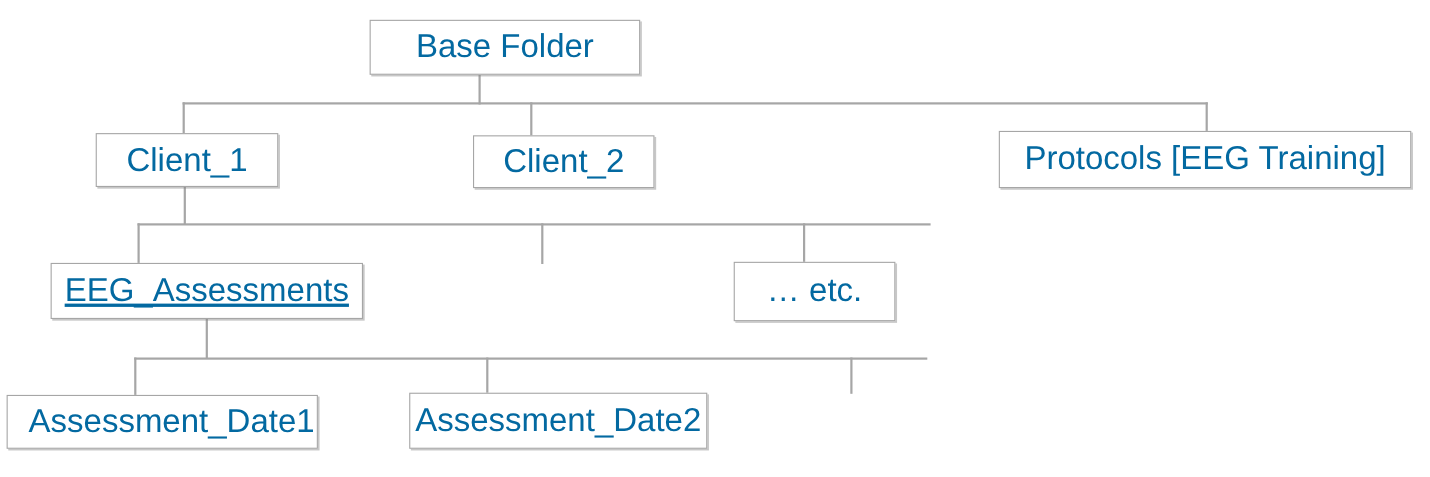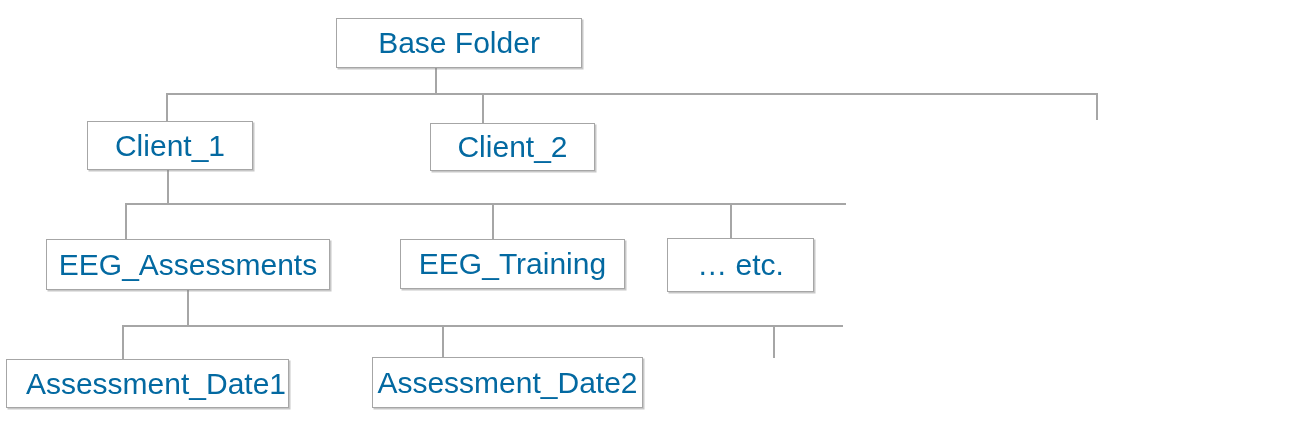--- a/index.html
+++ b/index.html
@@ -33,21 +33,21 @@
     position: absolute;
     background: #a6a6a6;
     z-index: 1;
   }
 
   
   #n-base-folder       { left: 336px; top: 18px;  width: 246px; height: 50px; }
   #n-client-1          { left: 87px;  top: 121px; width: 166px; height: 49px; }
   #n-client-2          { left: 408px; top: 123px; width: 165px; height: 48px; margin-left: 22px; }
   #n-protocols         { left: 908px; top: 119px; width: 375px; height: 52px; }
-  #n-eeg-assessments   { left: 46px;  top: 239px; width: 284px; height: 51px; }
+  #n-eeg-assessments   { left: 46px;  top: 239px; width: 284px; height: 51px; text-decoration: underline; }
   #n-eeg-training      { left: 400px; top: 239px; width: 225px; height: 50px; }
   #n-etc               { left: 667px; top: 238px; width: 147px; height: 54px; text-align: right; }
   #n-assessment-date1  { left: 6px;   top: 359px; width: 283px; height: 49px; padding-left: 17px; }
   #n-assessment-date2  { left: 332px; top: 357px; width: 271px; height: 51px; margin-left: 40px; }
 
   
   #l1-stub { left: 435px;  top: 68px;  width: 2px;   height: 27px; }
   #l1-h    { left: 166px;  top: 93px;  width: 932px; height: 2px;  }
   #l1-d1   { left: 166px;  top: 93px;  width: 2px;   height: 29px; }
   #l1-d2   { left: 482px;  top: 93px;  width: 2px;   height: 31px; }
@@ -89,24 +89,24 @@
   <div class="line" id="l3-d1"></div>
   <div class="line" id="l3-d2"></div>
   <div class="line" id="l3-d3"></div>
 
   <div class="node" id="n-base-folder">Base Folder</div>
 
   <div class="node" id="n-client-1">Client_1</div>
 
   <div class="node" id="n-client-2">Client_2</div>
 
+  <div class="node" id="n-protocols">Protocols [EEG Training]</div>
 
   <div class="node" id="n-eeg-assessments">EEG_Assessments</div>
 
-  <div class="node" id="n-eeg-training">EEG_Training</div>
 
   <div class="node" id="n-etc">… etc.</div>
 
   <div class="node" id="n-assessment-date1">Assessment_Date1</div>
 
   <div class="node" id="n-assessment-date2">Assessment_Date2</div>
 
 </div>
 
 </body></html>

